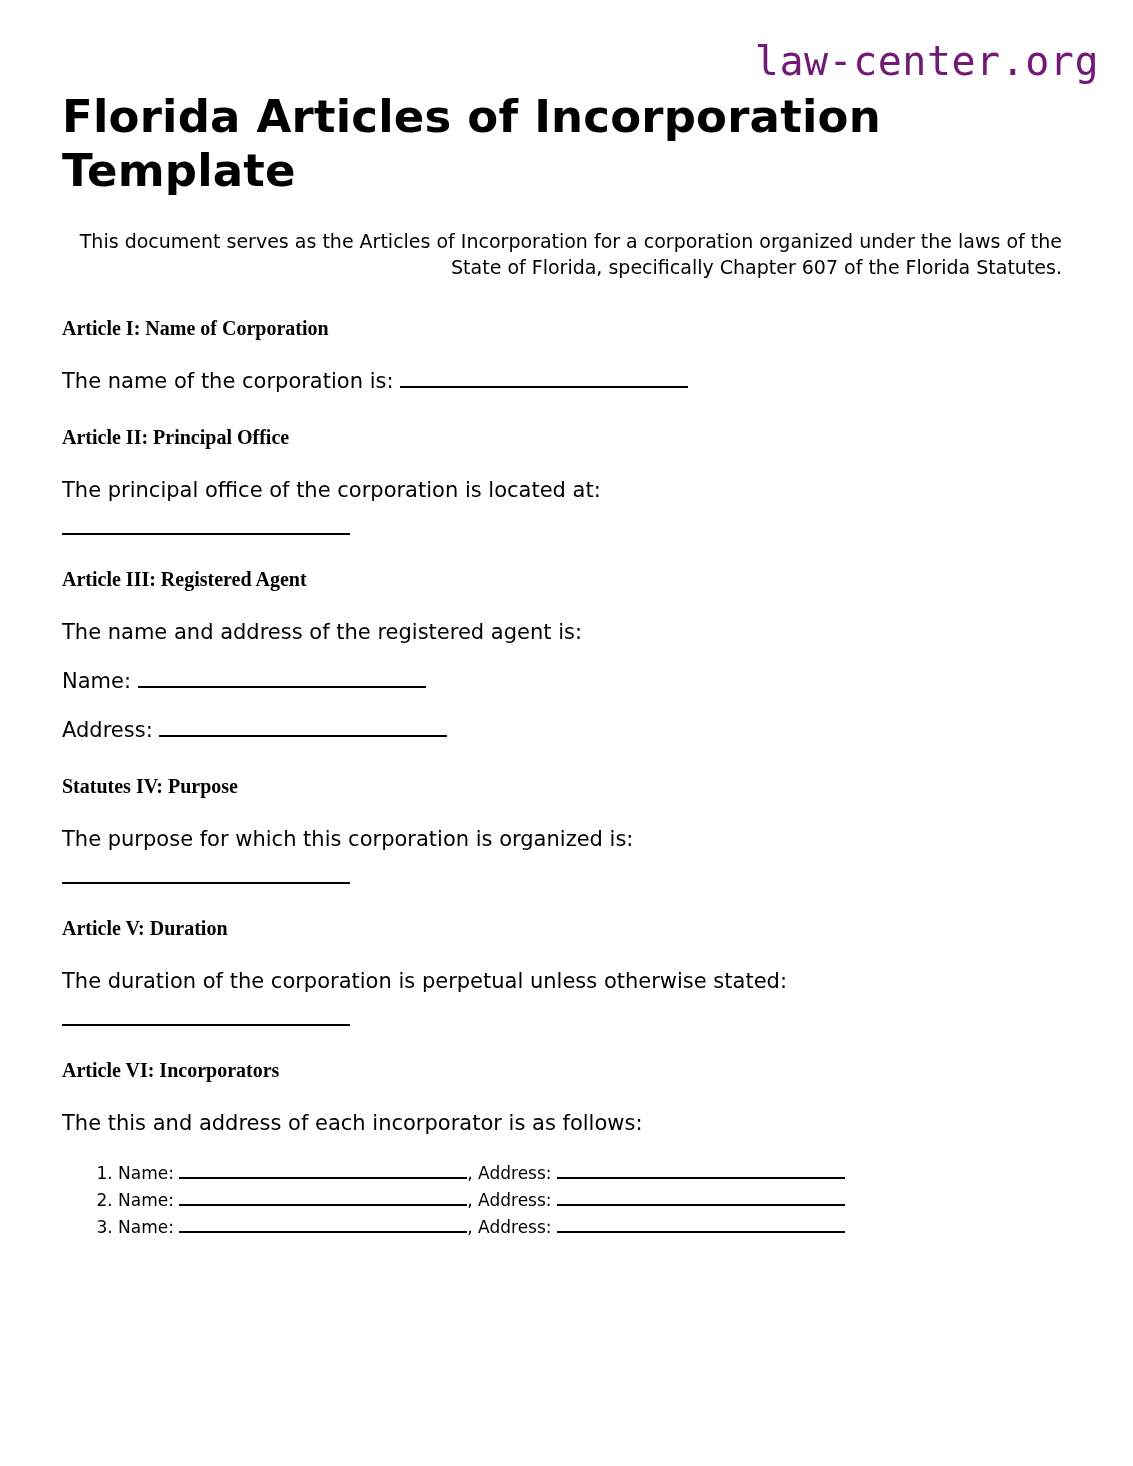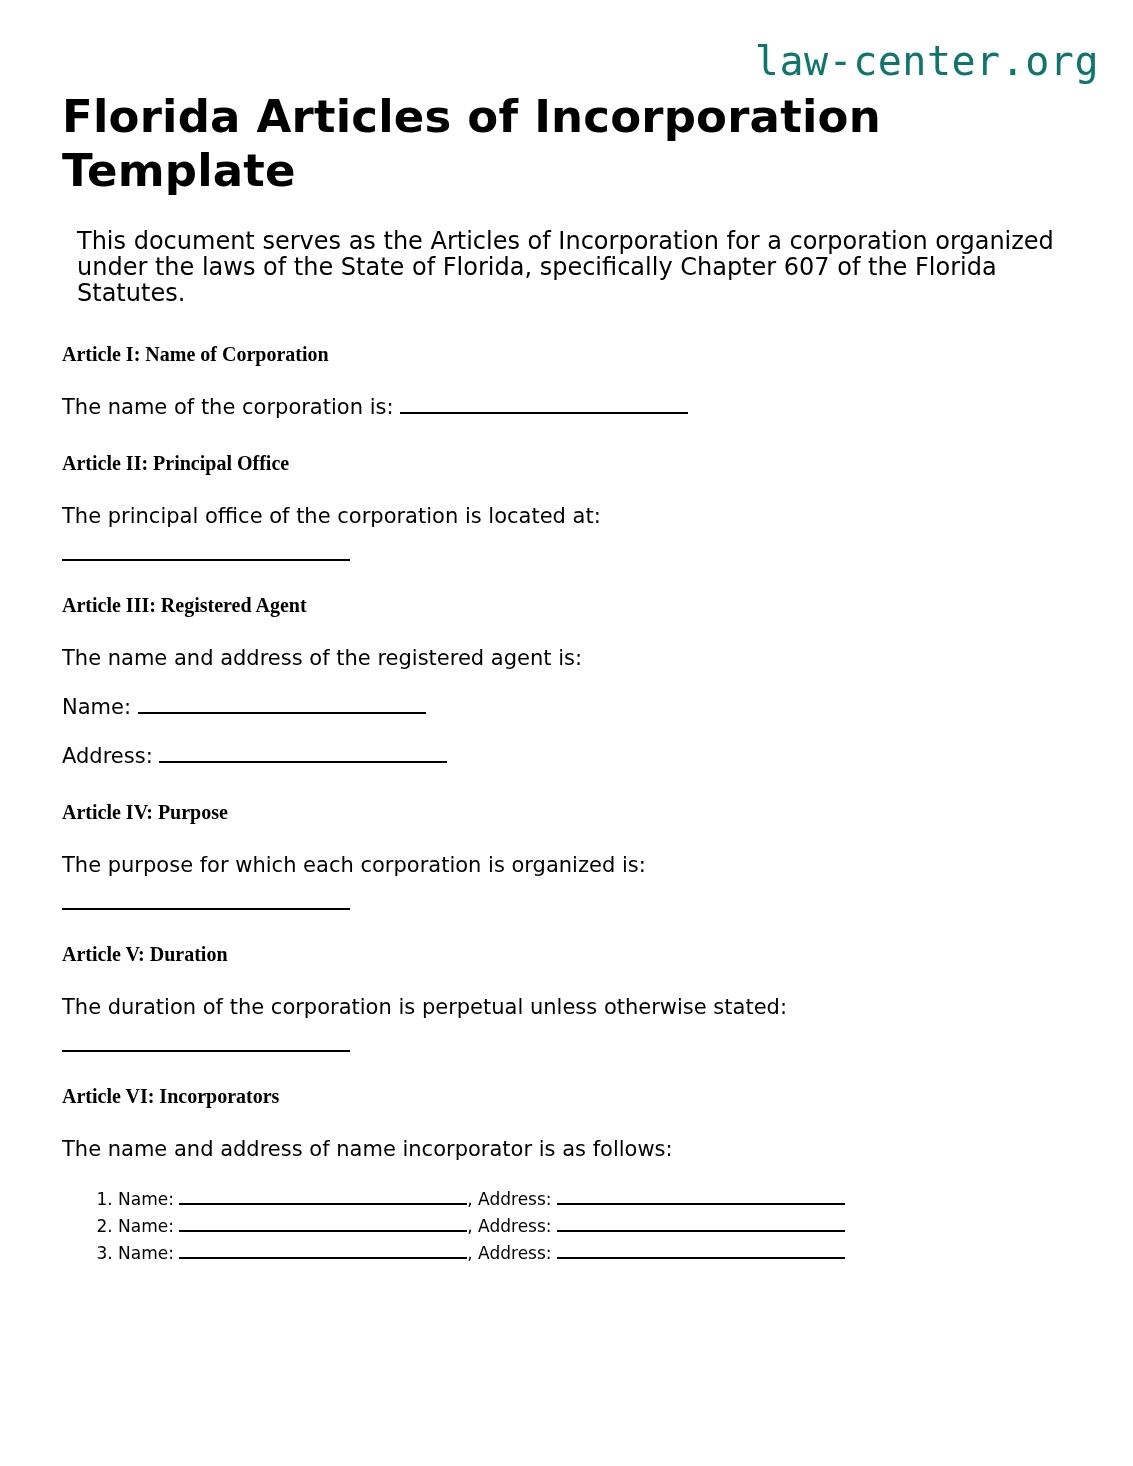--- a/index.html
+++ b/index.html
@@ -1,20 +1,20 @@
 <!DOCTYPE html>
 <html><head>
 <meta charset="utf-8">
 <style>
   html, body { margin: 0; padding: 0; background: #ffffff; }
   body { width: 1133px; height: 1466px; position: relative; overflow: hidden; color: #000; font-family: "DejaVu Sans", sans-serif; }
-  .watermark { position: absolute; top: 38px; right: 34px; font-family: "DejaVu Sans Mono", "Liberation Mono", monospace; font-size: 40px; color: #0f766e; letter-spacing: 0.5px; }
+  .watermark { position: absolute; top: 38px; right: 34px; font-family: "DejaVu Sans Mono", "Liberation Mono", monospace; font-size: 40px; color: #701a75; letter-spacing: 0.5px; }
   .page { position: absolute; left: 62px; top: 78px; width: 1000px; }
   h1 { font-size: 45px; font-weight: bold; line-height: 54px; margin: 12px 0 30px 0; letter-spacing: 0.2px; }
-  p.intro { font-size: 24px; line-height: 26px; margin: 0 0 28px 15px; }
+  p.intro { font-size: 19px; line-height: 26px; margin: 0 0 28px 4px; text-align: right; }
   h2 { font-size: 20px; font-weight: bold; line-height: 40px; margin: 0 0 20px 0; font-family: Liberation Serif, serif; }
   p { font-size: 21px; line-height: 26px; margin: 0 0 23px 0; }
   .blank { display: inline-block; border-bottom: 2px solid #000; height: 18px; vertical-align: baseline; }
   .b-inline { width: 288px; }
   .blank-line { width: 288px; height: 2px; background: #000; margin: 30px 0 24px 0; }
   ol { margin: 0 0 24px 0; padding-left: 56px; font-size: 17px; line-height: 26px; }
   ol li { padding-left: 0; }
 </style>
 </head>
 <body>
@@ -30,29 +30,29 @@
 
   <h2>Article II: Principal Office</h2>
   <p>The principal office of the corporation is located at:</p>
   <div class="blank-line"></div>
 
   <h2>Article III: Registered Agent</h2>
   <p>The name and address of the registered agent is:</p>
   <p><span>Name:</span> <span class="blank b-inline"></span></p>
   <p><span>Address:</span> <span class="blank b-inline"></span></p>
 
-  <h2>Article IV: Purpose</h2>
-  <p>The purpose for which each corporation is organized is:</p>
+  <h2>Statutes IV: Purpose</h2>
+  <p>The purpose for which this corporation is organized is:</p>
   <div class="blank-line"></div>
 
   <h2>Article V: Duration</h2>
   <p>The duration of the corporation is perpetual unless otherwise stated:</p>
   <div class="blank-line"></div>
 
   <h2>Article VI: Incorporators</h2>
-  <p>The name and address of name incorporator is as follows:</p>
+  <p>The this and address of each incorporator is as follows:</p>
   <ol>
     <li><span>Name:</span> <span class="blank b-inline"></span><span>, Address:</span> <span class="blank b-inline"></span></li>
     <li><span>Name:</span> <span class="blank b-inline"></span><span>, Address:</span> <span class="blank b-inline"></span></li>
     <li><span>Name:</span> <span class="blank b-inline"></span><span>, Address:</span> <span class="blank b-inline"></span></li>
   </ol>
 
 </div>
 
 </body></html>

